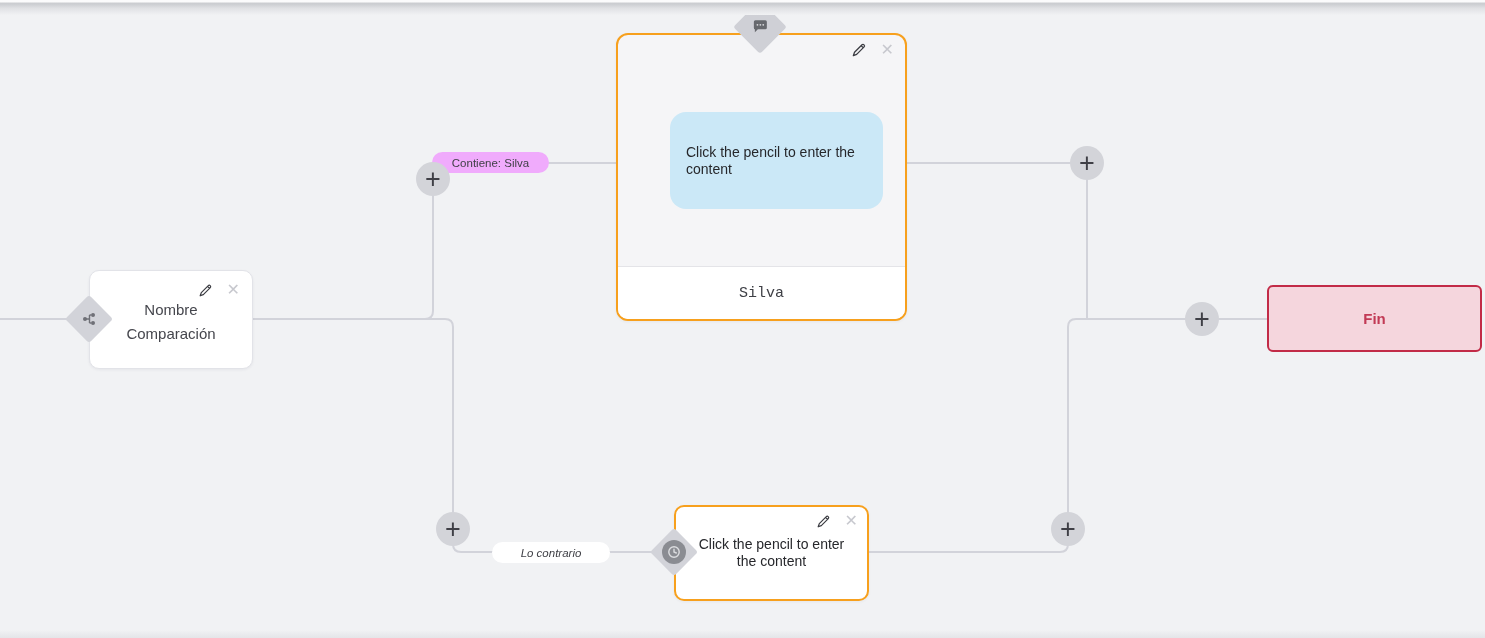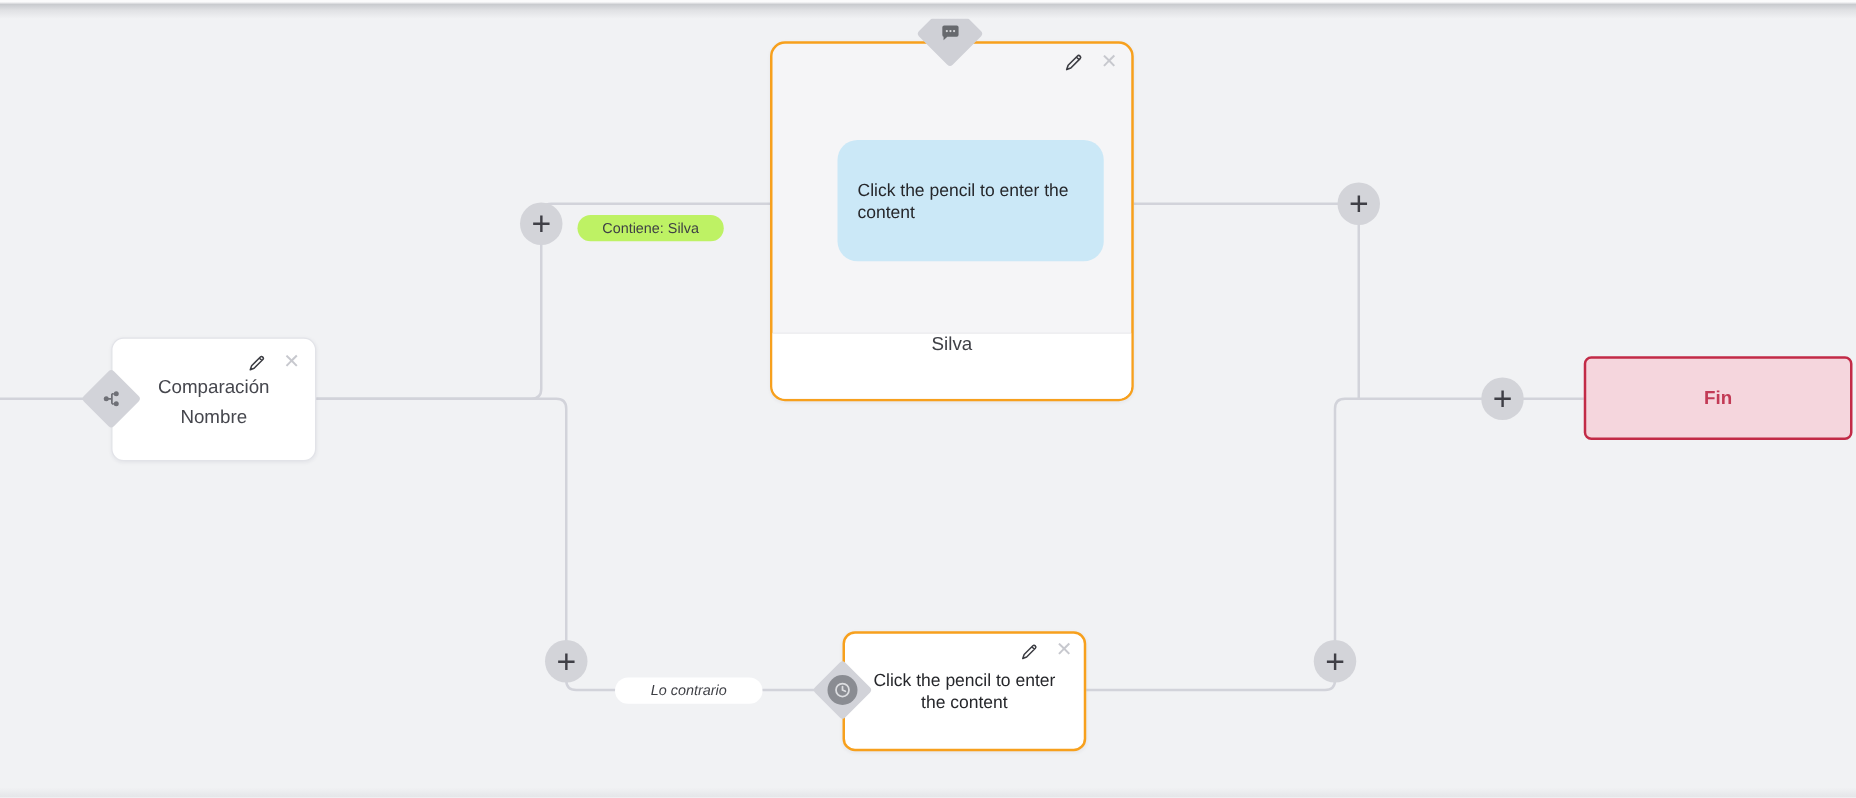--- a/index.html
+++ b/index.html
@@ -75,22 +75,22 @@
   .bubble {
     position: absolute; left: 52px; top: 77px; width: 213px; height: 97px;
     background: #cbe8f7; border-radius: 16px;
     display: flex; align-items: center;
     padding: 12px 16px; font-size: 14px; line-height: 17px; color: #26272b;
   }
   .node-footer {
     position: absolute; left: 0; bottom: 0; width: 100%; height: 53px;
     background: #ffffff; border-top: 1px solid #e4e4e8;
     border-radius: 0 0 10px 10px;
-    display: flex; justify-content: center;
-    font-size: 15px; color: #3f4046;
+    display: flex; align-items: center; justify-content: center;
+    font-size: 15px; color: #3f4046; font-family: Liberation Mono, monospace;
   }
 
   
   .node-wait {
     left: 674px; top: 505px; width: 195px; height: 96px;
     background: #ffffff; border: 2px solid #f7a01d; border-radius: 10px;
     box-shadow: 0 1px 3px rgba(40,40,60,0.05);
   }
   .node-wait .icon-row { top: 6px; right: 9px; gap: 13px; }
   .node-wait .node-text {
@@ -113,21 +113,21 @@
     display: flex; align-items: center; justify-content: center;
     font-size: 27px; font-weight: 300; line-height: 1; cursor: pointer; user-select: none;
   }
 
   
   .edge-pill {
     position: absolute; height: 21px; border-radius: 10.5px; z-index: 8;
     display: flex; align-items: center; justify-content: center;
     font-size: 11.5px; color: #3e3f45; padding: 0 14px;
   }
-  .pill-contains { left: 462px; top: 152px; width: 117px; background: #bef264; margin-top: 20px; }
+  .pill-contains { left: 432px; top: 152px; width: 117px; background: #f0abfc; }
   .pill-otherwise { left: 492px; top: 542px; width: 118px; background: #ffffff; font-style: italic; }
 </style>
 </head>
 <body>
 
 <div class="canvas">
 
   <svg class="wires" width="1485" height="638">
     <path d="M 0 319 H 80"></path>
     <path d="M 253 319 H 425 Q 433 319 433 311 V 171 Q 433 163 441 163 H 616"></path>
@@ -139,22 +139,22 @@
   <div class="node node-comparison">
     <div class="icon-row">
       <span class="pencil-btn">
         <svg width="15" height="15" viewBox="0 0 15 15">
             <path d="M2.2 12.8 L3.3 9.6 L10.3 2.6 Q11.2 1.7 12.2 2.7 Q13.2 3.7 12.3 4.6 L5.3 11.6 L2.2 12.8 Z M9.5 3.4 L11.5 5.4" fill="none" stroke="#3b3c42" stroke-width="1.2" stroke-linejoin="round"></path>
           </svg>
       </span>
       <span class="close-btn">✕</span>
     </div>
     <div class="node-text">
+      <div>Nombre</div>
       <div>Comparación</div>
-      <div>Nombre</div>
     </div>
   </div>
   <div class="diamond diamond-comparison">
     <span class="inner">
       <svg width="14" height="14" viewBox="0 0 14 14">
         <circle cx="3" cy="7" r="2" fill="#6f7077"></circle>
         <circle cx="11" cy="3" r="2" fill="#6f7077"></circle>
         <circle cx="11" cy="11" r="2" fill="#6f7077"></circle>
         <path d="M3 7 H7.5 M7.5 3 V11 M7.5 3 H9 M7.5 11 H9" stroke="#6f7077" stroke-width="1.4" fill="none"></path>
       </svg>

